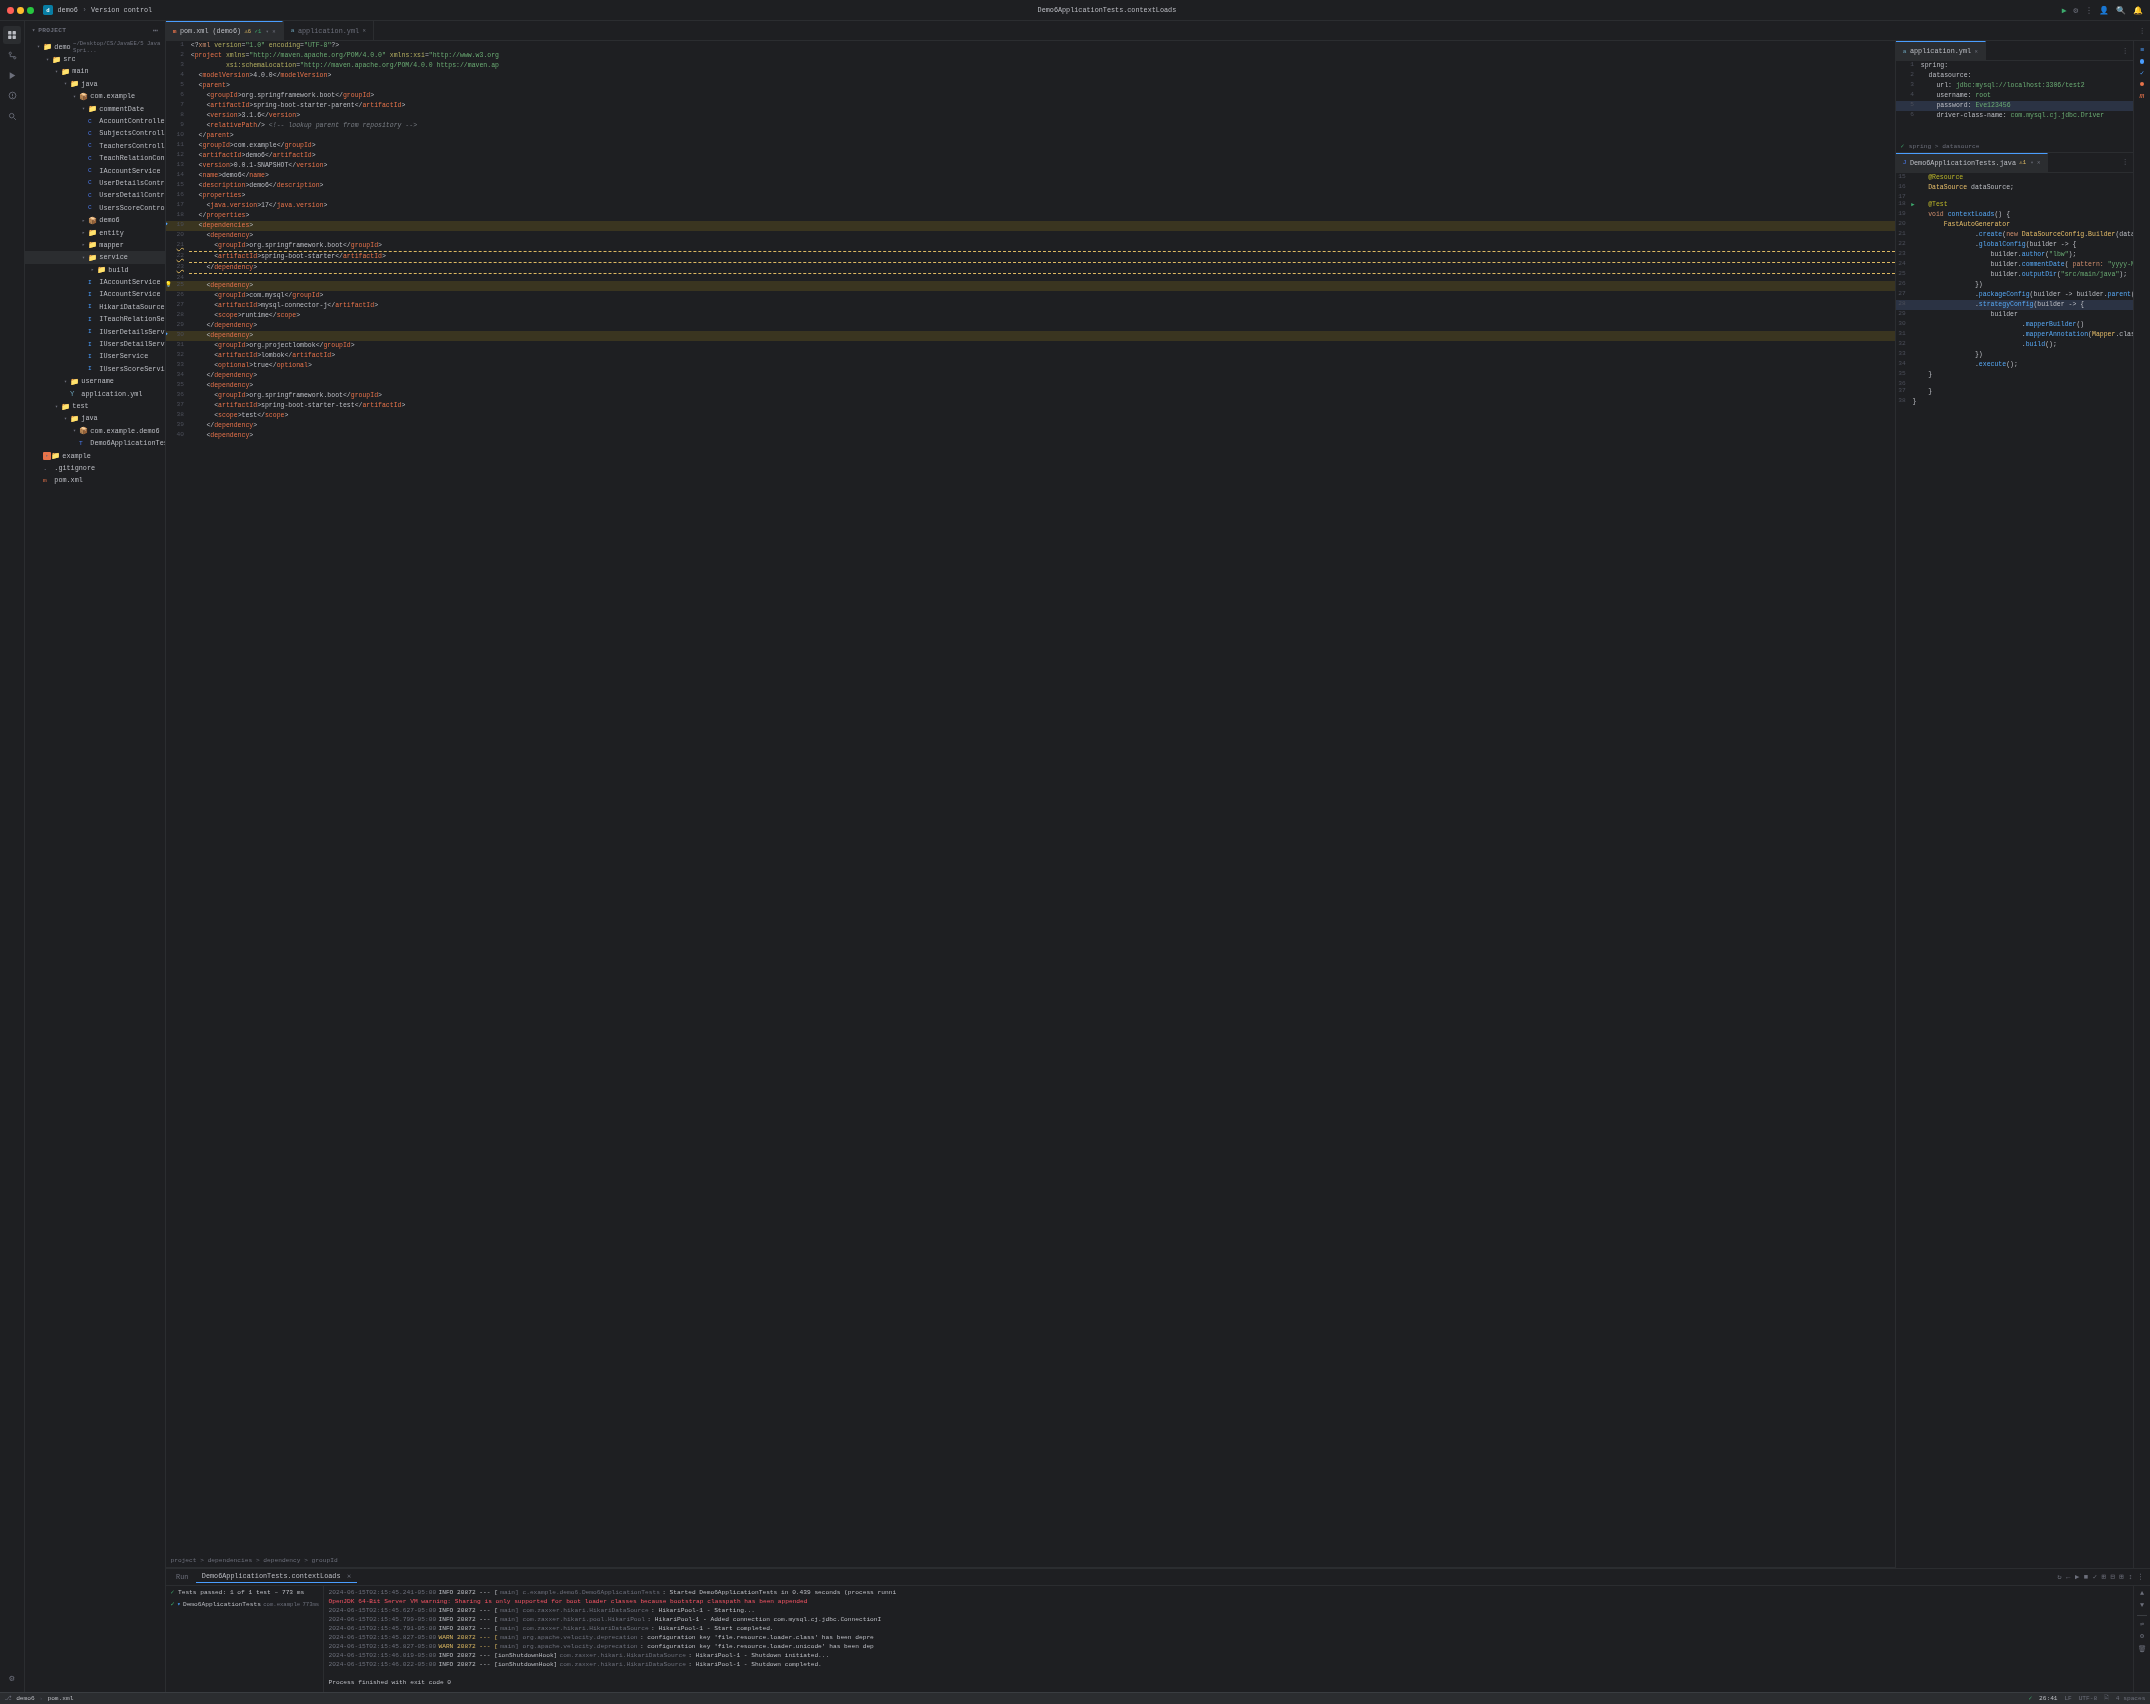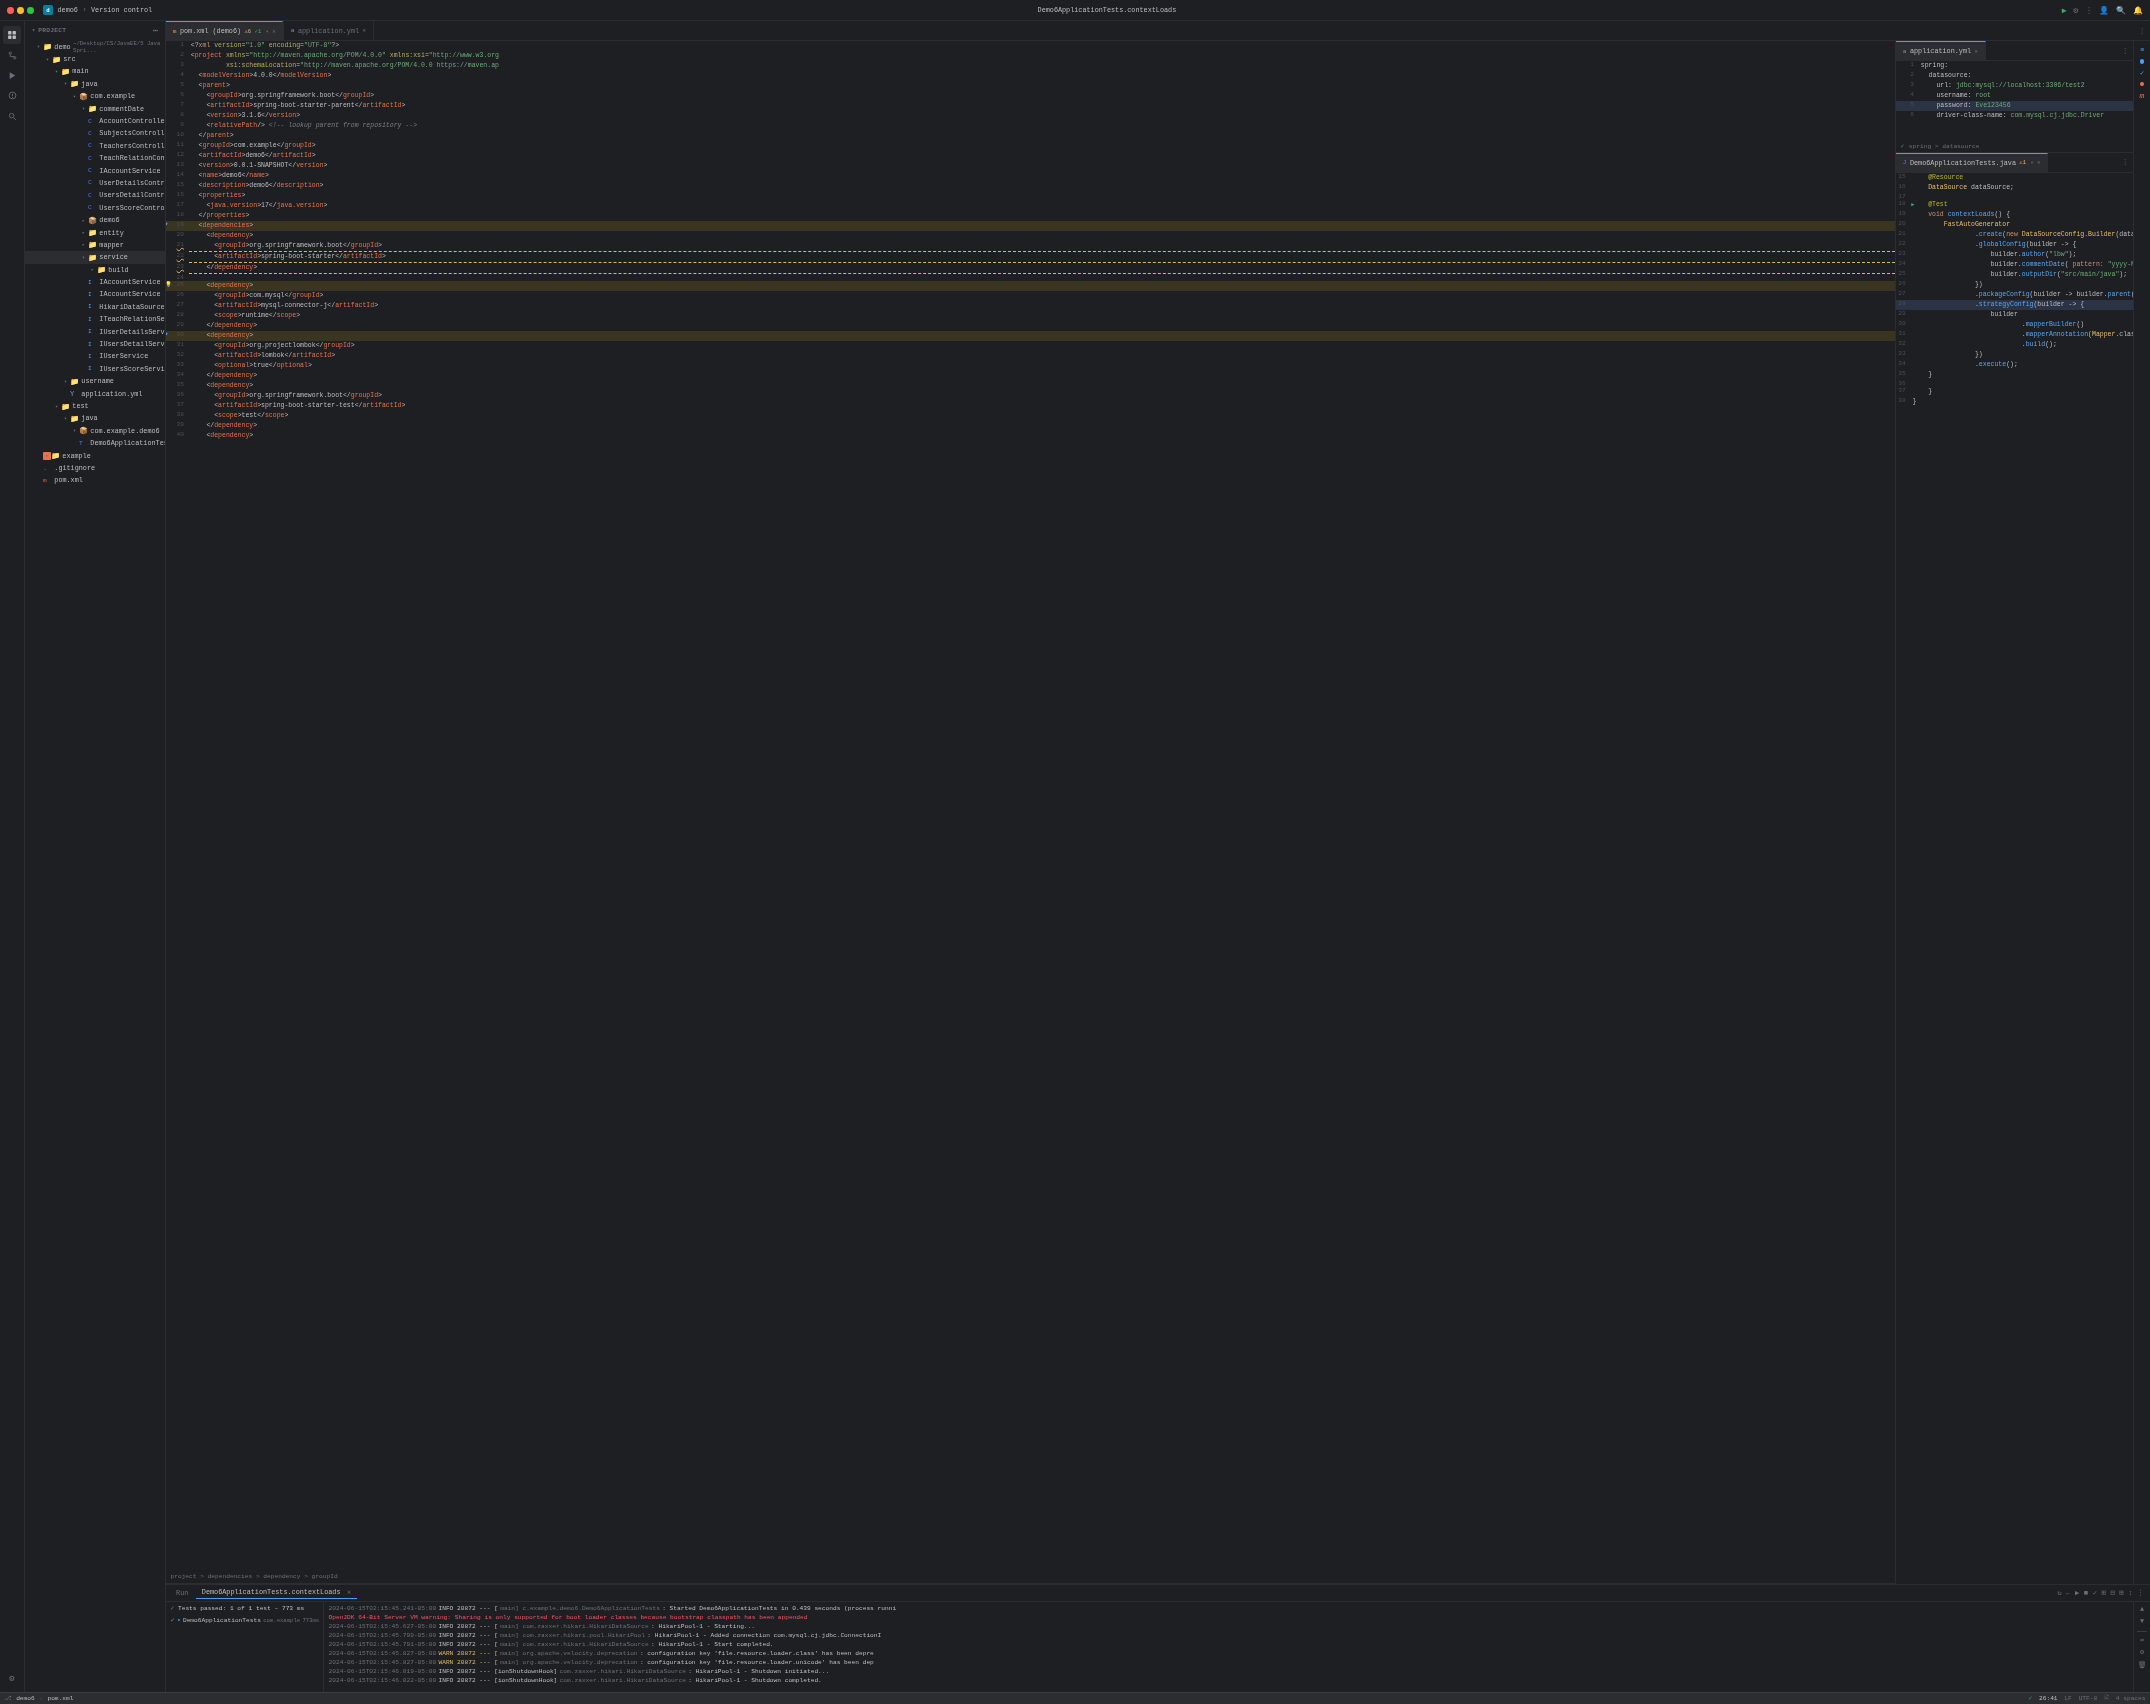--- a/index.html
+++ b/index.html
@@ -225,21 +225,21 @@
       color: #6c6f7b;
       display: flex;
       align-items: center;
       gap: 2.3px;
       flex-shrink: 0;
       height: 12.4px;
     }
 
     
     #bottom-panel {
-      height: 108px;
+      height: 124px;
       background: #1e1f22;
       border-top: 0.6px solid #2b2d30;
       display: flex;
       flex-direction: column;
       flex-shrink: 0;
     }
     .panel-tabs {
       display: flex;
       align-items: center;
       height: 17px;

